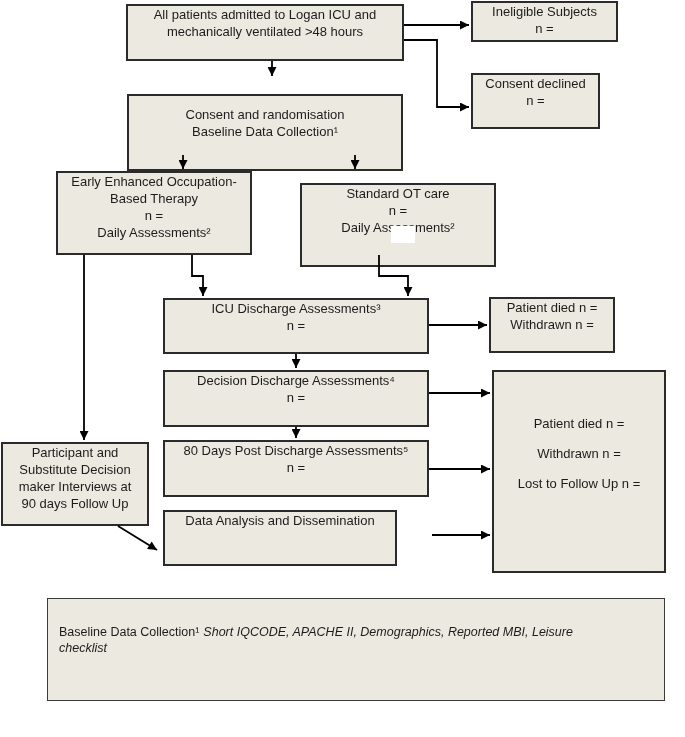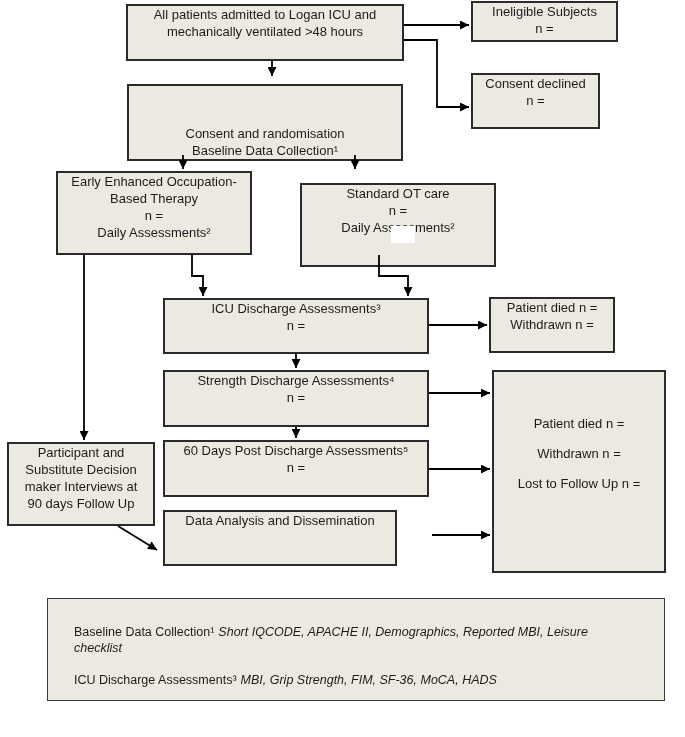--- a/index.html
+++ b/index.html
@@ -50,21 +50,21 @@
   .patch{
     position:absolute;
     background:#ffffff;
   }
   .footnote{
     position:absolute;
     box-sizing:border-box;
     left:47px;top:598px;width:618px;height:103px;
     background:var(--box-fill);
     border:1.5px solid #3a3a3a;
-    padding:9px 26px;
+    padding:9px 11px;
     font-size:12.5px;
     line-height:16px;
   }
   .footnote p{margin:0;white-space:pre-line;}
   .fn-label{margin-right:4px;}
   .fn-detail{font-style:italic;}
 </style>
 </head>
 <body>
 
@@ -78,21 +78,21 @@
   <div class="box" style="left:471px;top:1px;width:147px;height:41px;">
     <span class="label">Ineligible Subjects
 n =</span>
   </div>
 
   <div class="box" style="left:471px;top:73px;width:129px;height:56px;">
     <span class="label">Consent declined
 n =</span>
   </div>
 
-  <div class="box top-align" style="left:127px;top:84px;width:276px;height:77px;align-items:flex-end;">
+  <div class="box top-align" style="left:127px;top:94px;width:276px;height:77px;">
     <span class="label">Consent and randomisation
 Baseline Data Collection¹</span>
   </div>
 
   <div class="box" style="left:56px;top:171px;width:196px;height:84px;">
     <span class="label">Early Enhanced Occupation-
 Based Therapy
 n =
 Daily Assessments²</span>
   </div>
@@ -108,38 +108,38 @@
     <span class="label">ICU Discharge Assessments³
 n =</span>
   </div>
 
   <div class="box" style="left:489px;top:297px;width:126px;height:56px;">
     <span class="label">Patient died n =
 Withdrawn n =</span>
   </div>
 
   <div class="box" style="left:163px;top:370px;width:266px;height:57px;">
-    <span class="label">Strength Discharge Assessments⁴
+    <span class="label">Decision Discharge Assessments⁴
 n =</span>
   </div>
 
   <div class="box attrition" style="left:492px;top:370px;width:174px;height:203px;">
     <span class="label">Patient died n =
 
 Withdrawn n =
 
 Lost to Follow Up n =</span>
   </div>
 
   <div class="box" style="left:163px;top:440px;width:266px;height:57px;">
-    <span class="label">60 Days Post Discharge Assessments⁵
+    <span class="label">80 Days Post Discharge Assessments⁵
 n =</span>
   </div>
 
-  <div class="box" style="left:7px;top:442px;width:148px;height:84px;">
+  <div class="box" style="left:1px;top:442px;width:148px;height:84px;">
     <span class="label">Participant and
 Substitute Decision
 maker Interviews at
 90 days Follow Up</span>
   </div>
 
   <div class="box" style="left:163px;top:510px;width:234px;height:56px;">
     <span class="label">Data Analysis and Dissemination</span>
   </div>
 
@@ -165,21 +165,18 @@
     <polyline points="432,535 490,535" marker-end="url(#ah)"></polyline>
     <polyline points="118,526 157,550" marker-end="url(#ah)"></polyline>
   </svg>
 
   <div class="footnote">
     <p>
       <span class="fn-label">Baseline Data Collection¹</span><span class="fn-detail">Short IQCODE, APACHE II, Demographics, Reported MBI, Leisure
 checklist</span>
     </p>
     <p>
-      <span class="fn-label">ICU Discharge Assessments³</span><span class="fn-detail">MBI, Grip Strength, FIM, SF-36, MoCA, HADS</span>
-    </p>
-    <p>
       
     </p>
 
   </div>
 
 </div>
 
 </body></html>

